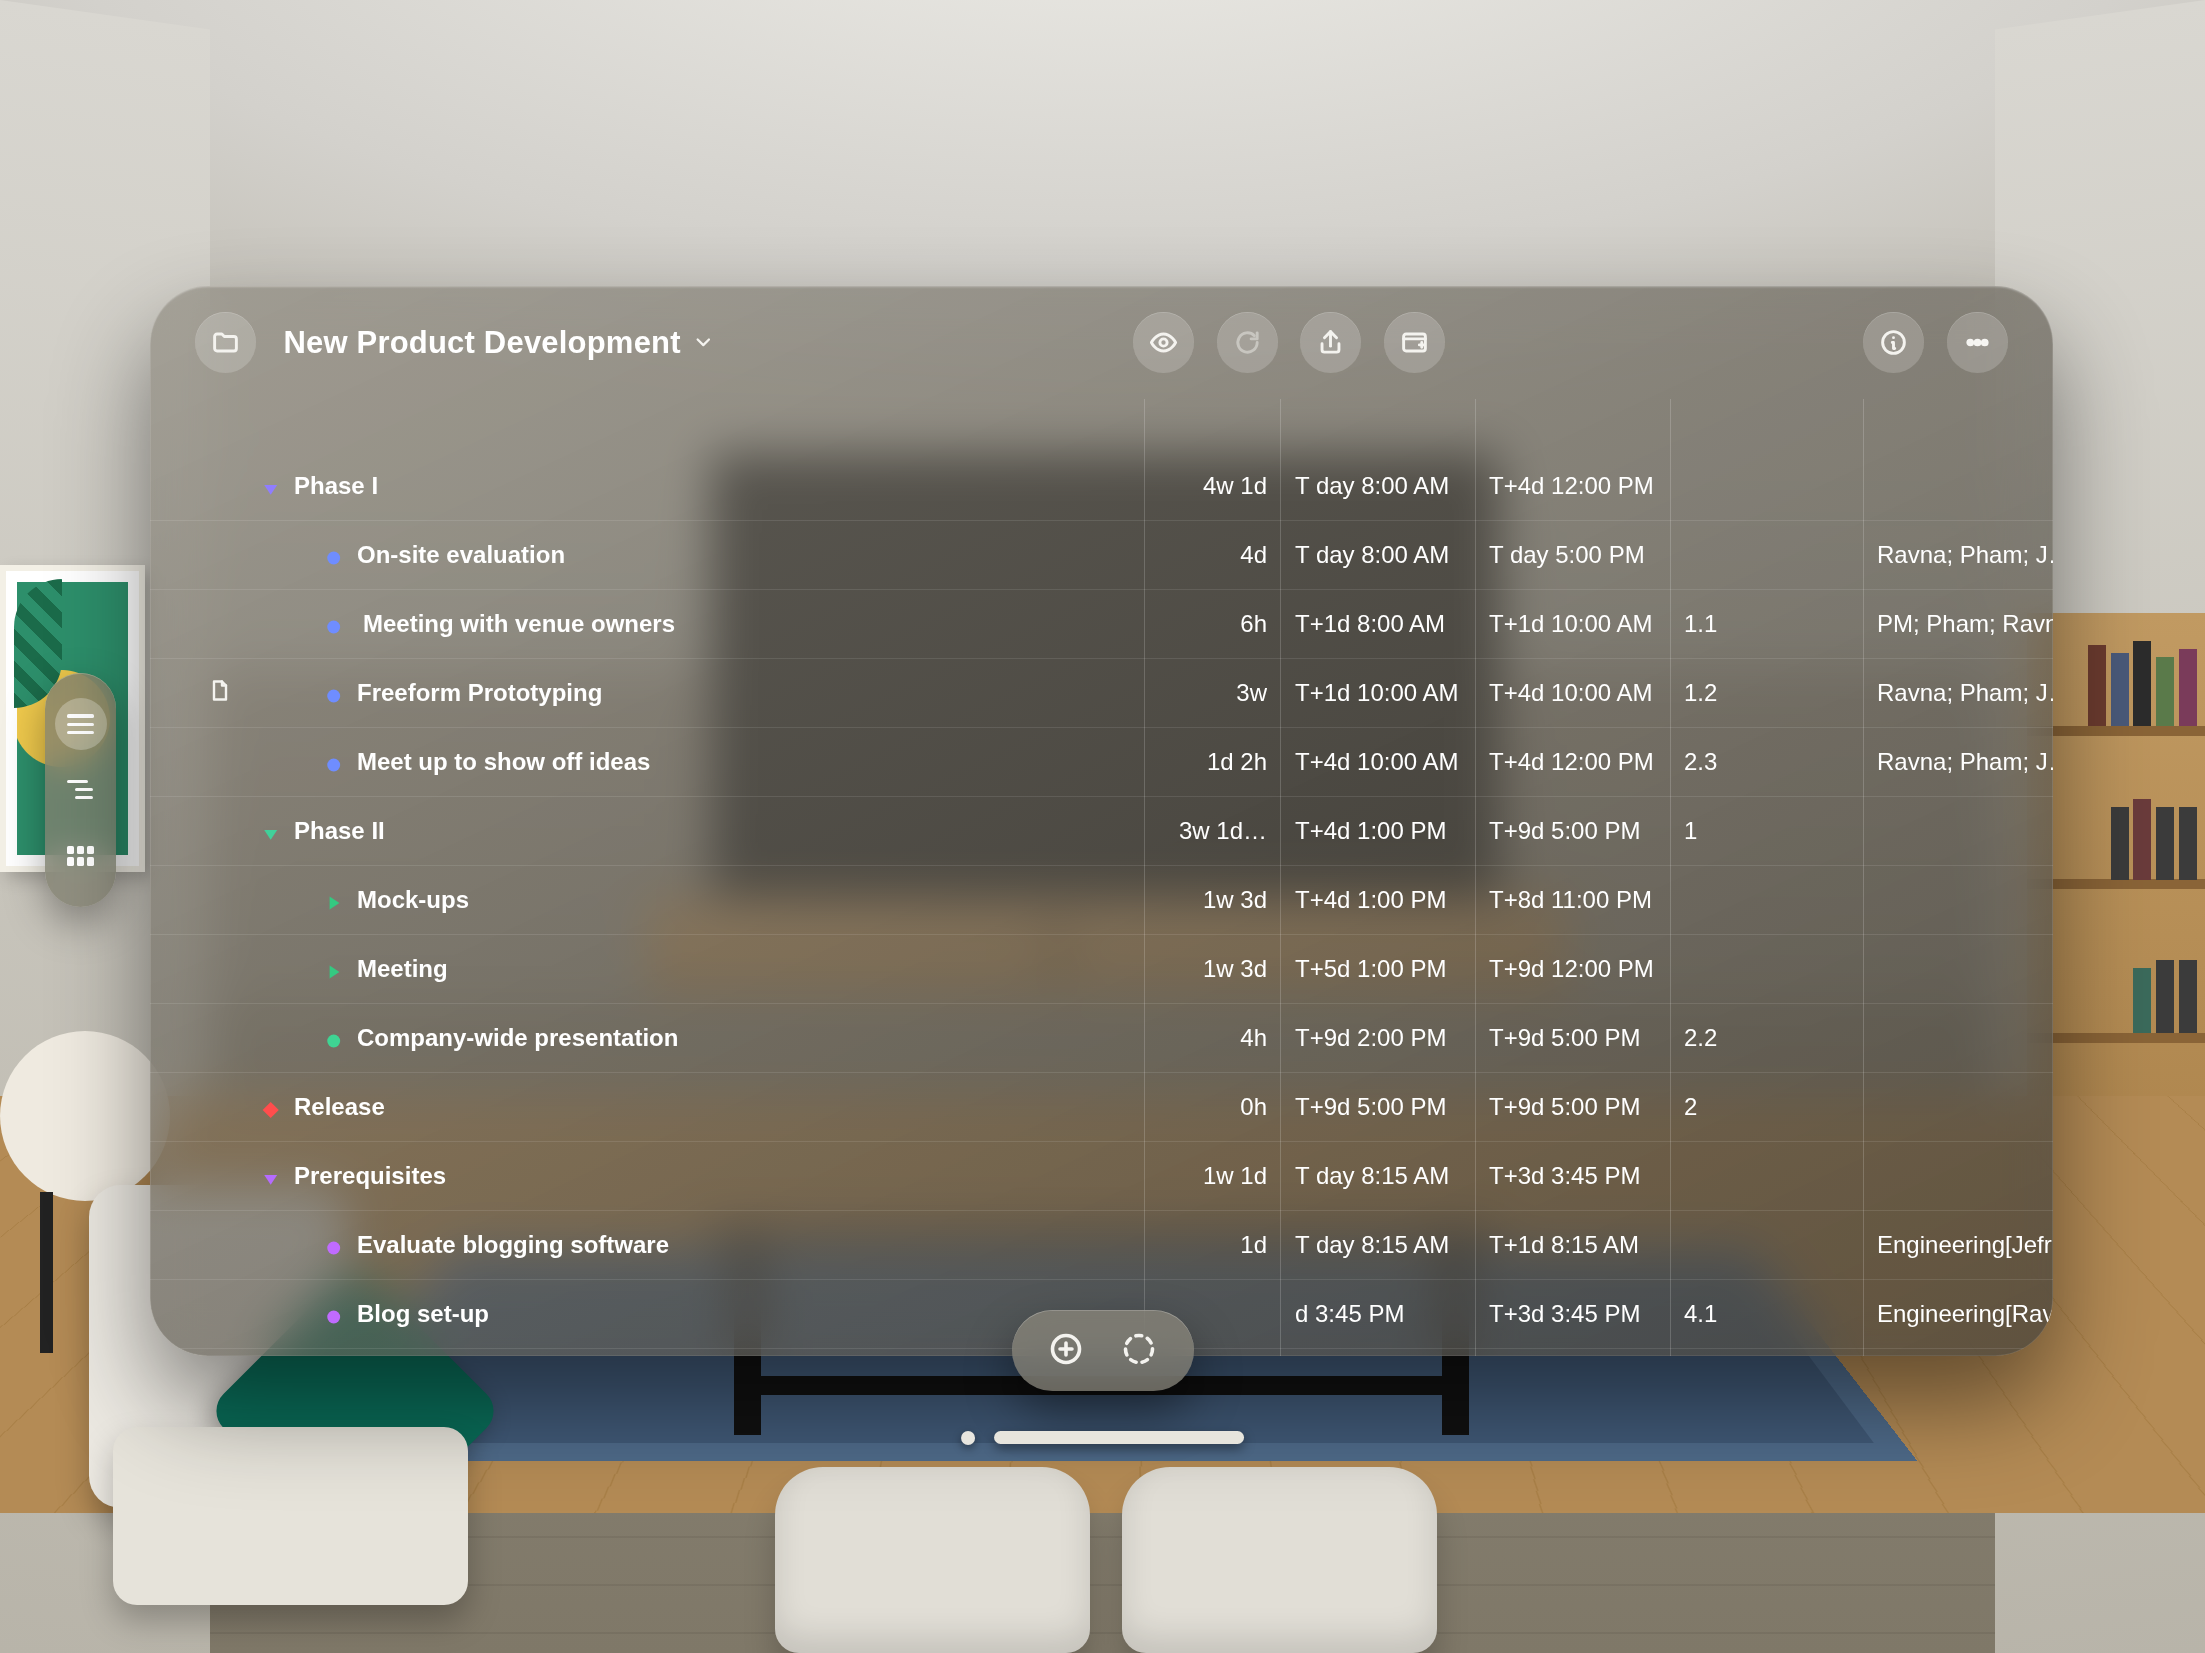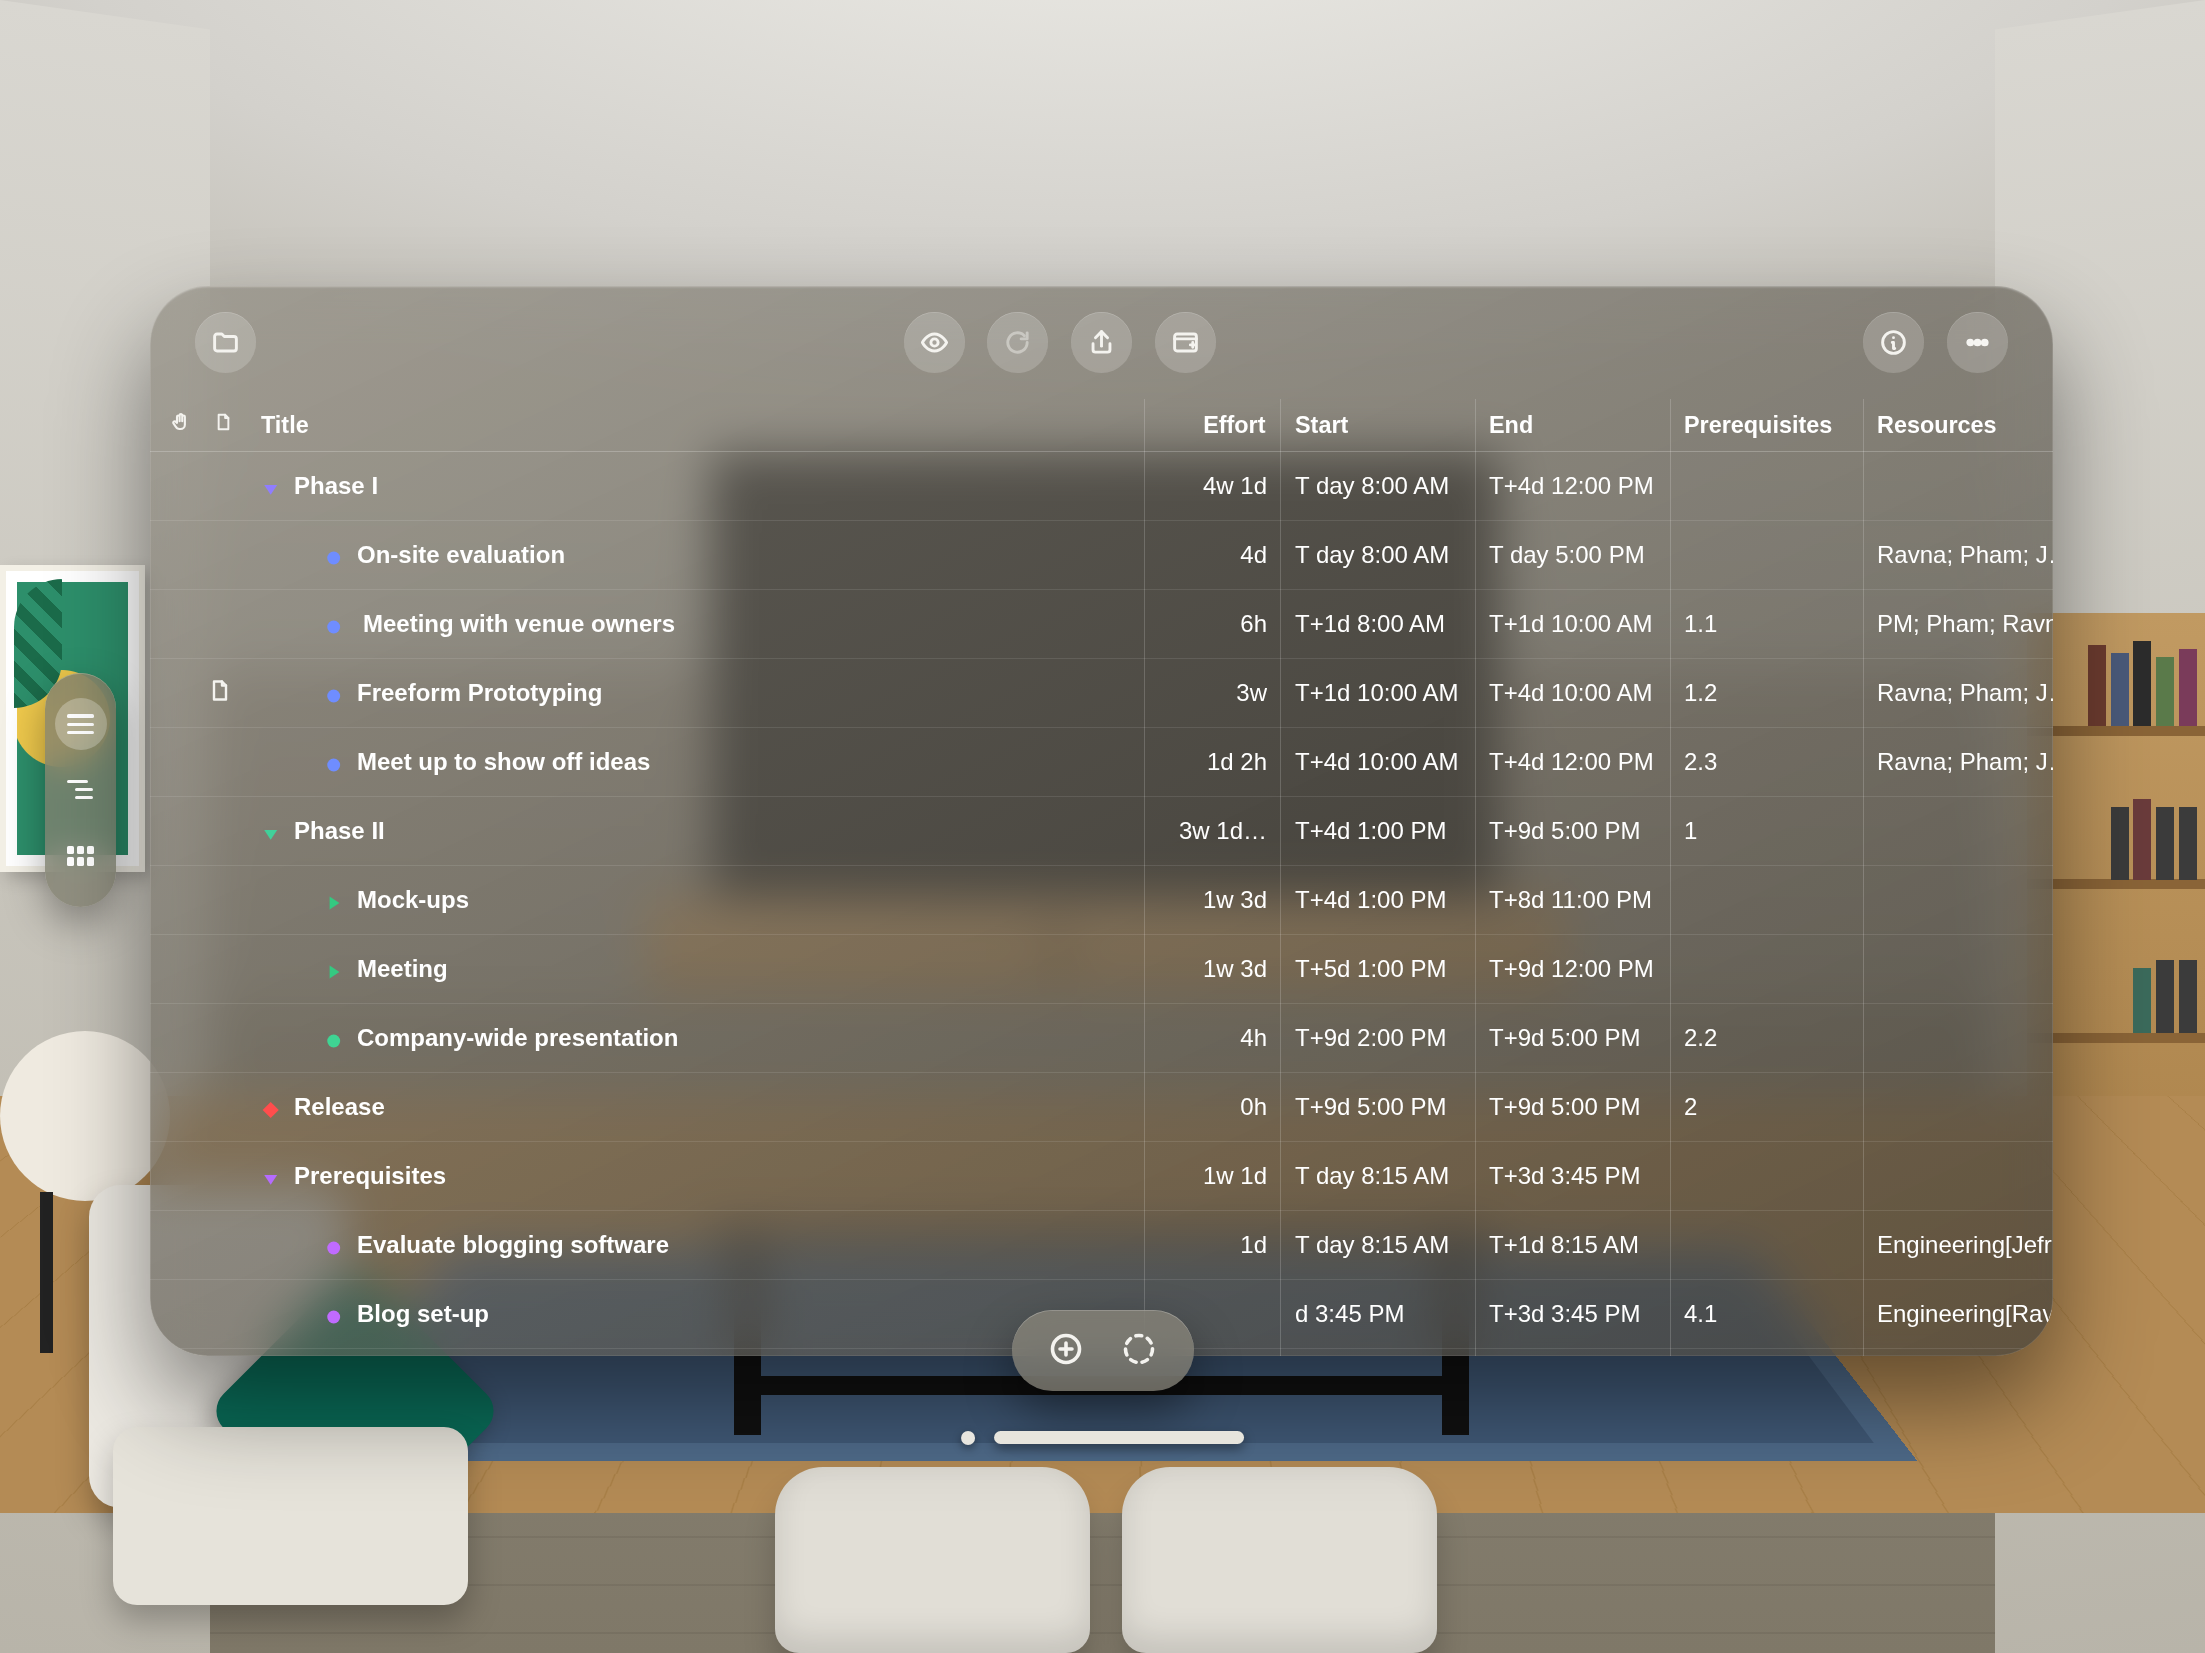--- a/index.html
+++ b/index.html
@@ -324,20 +324,26 @@
 </div>
 
 <div class="panel">
 
   <div class="toolbar">
     <div class="icon-btn">
       <svg viewBox="0 0 24 24">
           <path class="s" d="M3 7a2 2 0 0 1 2-2h4l2 2h8a2 2 0 0 1 2 2v8a2 2 0 0 1-2 2H5a2 2 0 0 1-2-2Z"></path>
         </svg>
     </div>
+    <div class="title-block">
+      <span class="ttl">New Product Development</span>
+      <svg viewBox="0 0 24 24">
+          <polyline class="s" points="6 9 12 15 18 9"></polyline>
+        </svg>
+    </div>
     <div class="spacer"></div>
     <div class="icon-btn">
       <svg viewBox="0 0 24 24">
           <path class="s" d="M2 12s3.5-7 10-7 10 7 10 7-3.5 7-10 7S2 12 2 12Z"></path>
           <circle class="s" cx="12" cy="12" r="3"></circle>
         </svg>
     </div>
     <div class="icon-btn dim">
       <svg viewBox="0 0 24 24">
           <path class="s" d="M20 12a8 8 0 1 1-2.34-5.66"></path>
@@ -374,40 +380,20 @@
     </div>
   </div>
 
   <div class="grid">
     <div class="colline c1"></div>
       <div class="colline c2"></div>
       <div class="colline c3"></div>
     <div class="colline c4"></div>
       <div class="colline c5"></div>
 
-    <div class="hdr">
-      <span class="hcell hand">
-        <svg width="21" height="21" viewBox="0 0 24 24">
-            <path class="s" d="M8 13V6a1.5 1.5 0 0 1 3 0v5V4.5a1.5 1.5 0 0 1 3 0V11V6a1.5 1.5 0 0 1 3 0v9a5 5 0 0 1-5 5h-1a5 5 0 0 1-4.5-2.8L4 13.5a1.5 1.5 0 0 1 2.4-1.8Z"></path>
-          </svg>
-      </span>
-      <span class="hcell note">
-        <svg width="19.4" height="22.6" viewBox="0 0 24 24">
-            <path class="s" d="M7 3h8l4 4v14H7Z"></path>
-            <path class="s" d="M15 3v4h4"></path>
-          </svg>
-      </span>
-      <span class="hcell title">Title</span>
-      <span class="hcell effort">Effort</span>
-      <span class="hcell start">Start</span>
-      <span class="hcell end">End</span>
-      <span class="hcell pre">Prerequisites</span>
-      <span class="hcell res">Resources</span>
-
-    </div>
 
     <div class="rows" id="rows-host">
         <div class="row">
           <span class="bullet tri-down" style="left:111px"><svg viewBox="0 0 24 24">
               <path d="M4 7h16L12 19Z" fill="#8f7dff"></path>
             </svg></span>
           <span class="cell txt" style="left:144px; max-width:835px">Phase I</span>
           <span class="cell effort">4w 1d</span>
           <span class="cell start">T day 8:00 AM</span>
           <span class="cell end">T+4d 12:00 PM</span>

